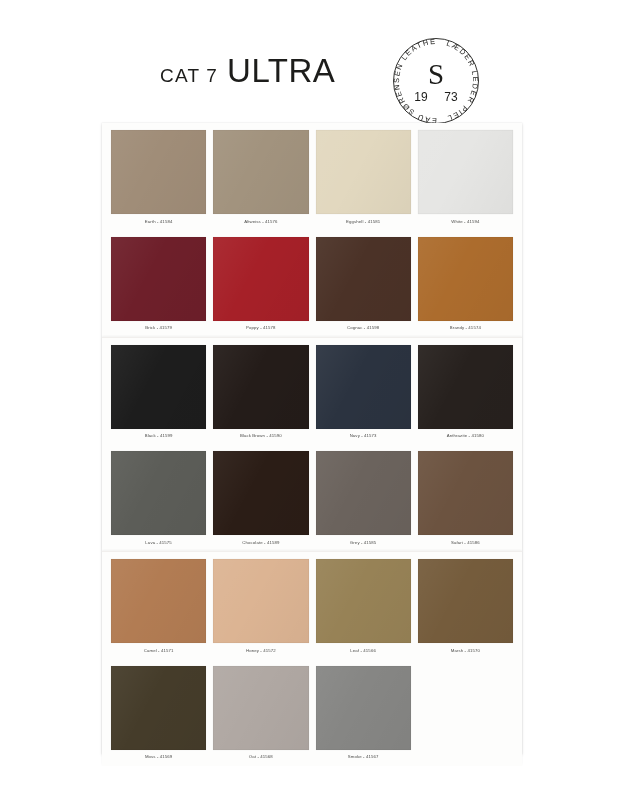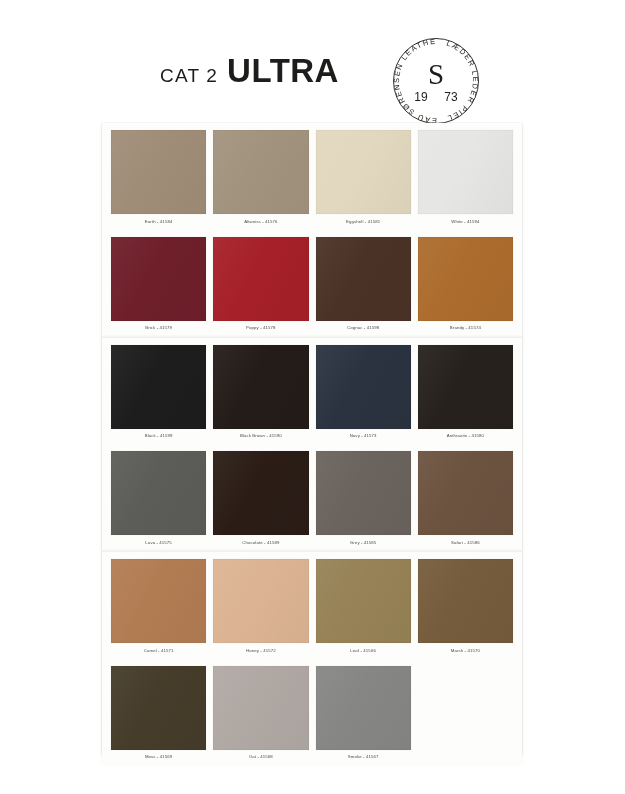--- a/index.html
+++ b/index.html
@@ -35,21 +35,21 @@
   }
   .title-cat {
     font-size: 19px;
     letter-spacing: 1.2px;
     font-weight: 400;
     line-height: 1;
   }
   .title-ultra {
     font-size: 33px;
     letter-spacing: 0.5px;
-    font-weight: 700;
+    font-weight: 400;
     line-height: 1;
     margin-left: 9px;
   }
 
   
   .stamp {
     position: absolute;
     left: 388px;
     top: 33px;
     width: 96px;
@@ -124,21 +124,21 @@
   .cell-empty .label {
     visibility: hidden;
   }
 </style>
 </head>
 <body>
 
 <div class="header">
 
   <div class="title">
-    <span class="title-cat">CAT 2</span>
+    <span class="title-cat">CAT 7</span>
     <span class="title-ultra">ULTRA</span>
   </div>
 
   <div class="stamp">
     <svg viewBox="0 0 96 96" width="96" height="96" aria-hidden="true">
       <defs>
         <path id="arcTop" d="M 48,48 m -37,0 a 37,37 0 0 1 74,0" transform="rotate(-90 48 48)" fill="none"></path>
         <path id="arcBot" d="M 48,48 m 37,0 a 37,37 0 0 1 -74,0" transform="rotate(-90 48 48)" fill="none"></path>
       </defs>
       <circle cx="48" cy="48" r="42.5" fill="none" stroke="#1d1d1b" stroke-width="0.9"></circle>

